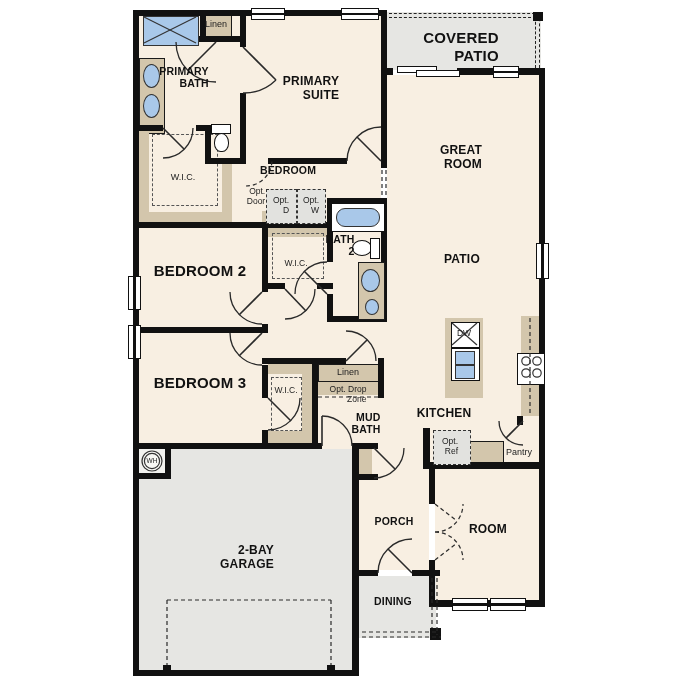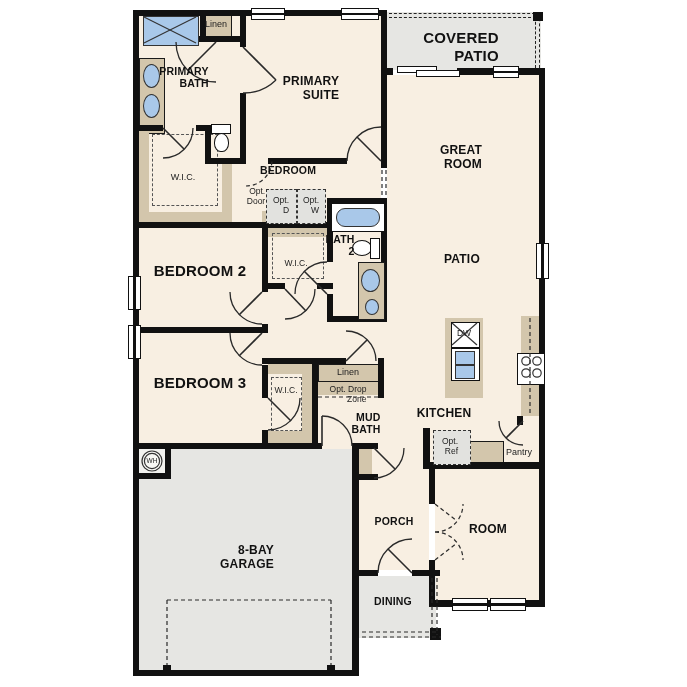--- a/index.html
+++ b/index.html
@@ -244,20 +244,20 @@
   <div class="lbl sm" style="left:286px;top:390px">W.I.C.</div>
   <div class="lbl sm9" style="left:348px;top:372px">Linen</div>
   <div class="lbl sm" style="left:348px;top:394px">Opt. Drop
 Zone</div>
   <div class="lbl f10" style="left:366px;top:423px">MUD
 BATH</div>
   <div class="lbl sm" style="left:464px;top:333px">DW</div>
   <div class="lbl sm" style="left:450px;top:446px">Opt.
 Ref</div>
   <div class="lbl sm9" style="left:519px;top:452px">Pantry</div>
-  <div class="lbl f12" style="left:247px;top:557px">8-BAY
+  <div class="lbl f12" style="left:247px;top:557px">2-BAY
 GARAGE</div>
   <div class="lbl f10" style="left:394px;top:521px">PORCH</div>
   <div class="lbl f10" style="left:393px;top:601px">DINING</div>
   <div class="lbl f12" style="left:488px;top:529px">ROOM</div>
   <div class="lbl tiny" style="left:152px;top:461px">WH</div>
 
 </div>
 
 </body></html>

